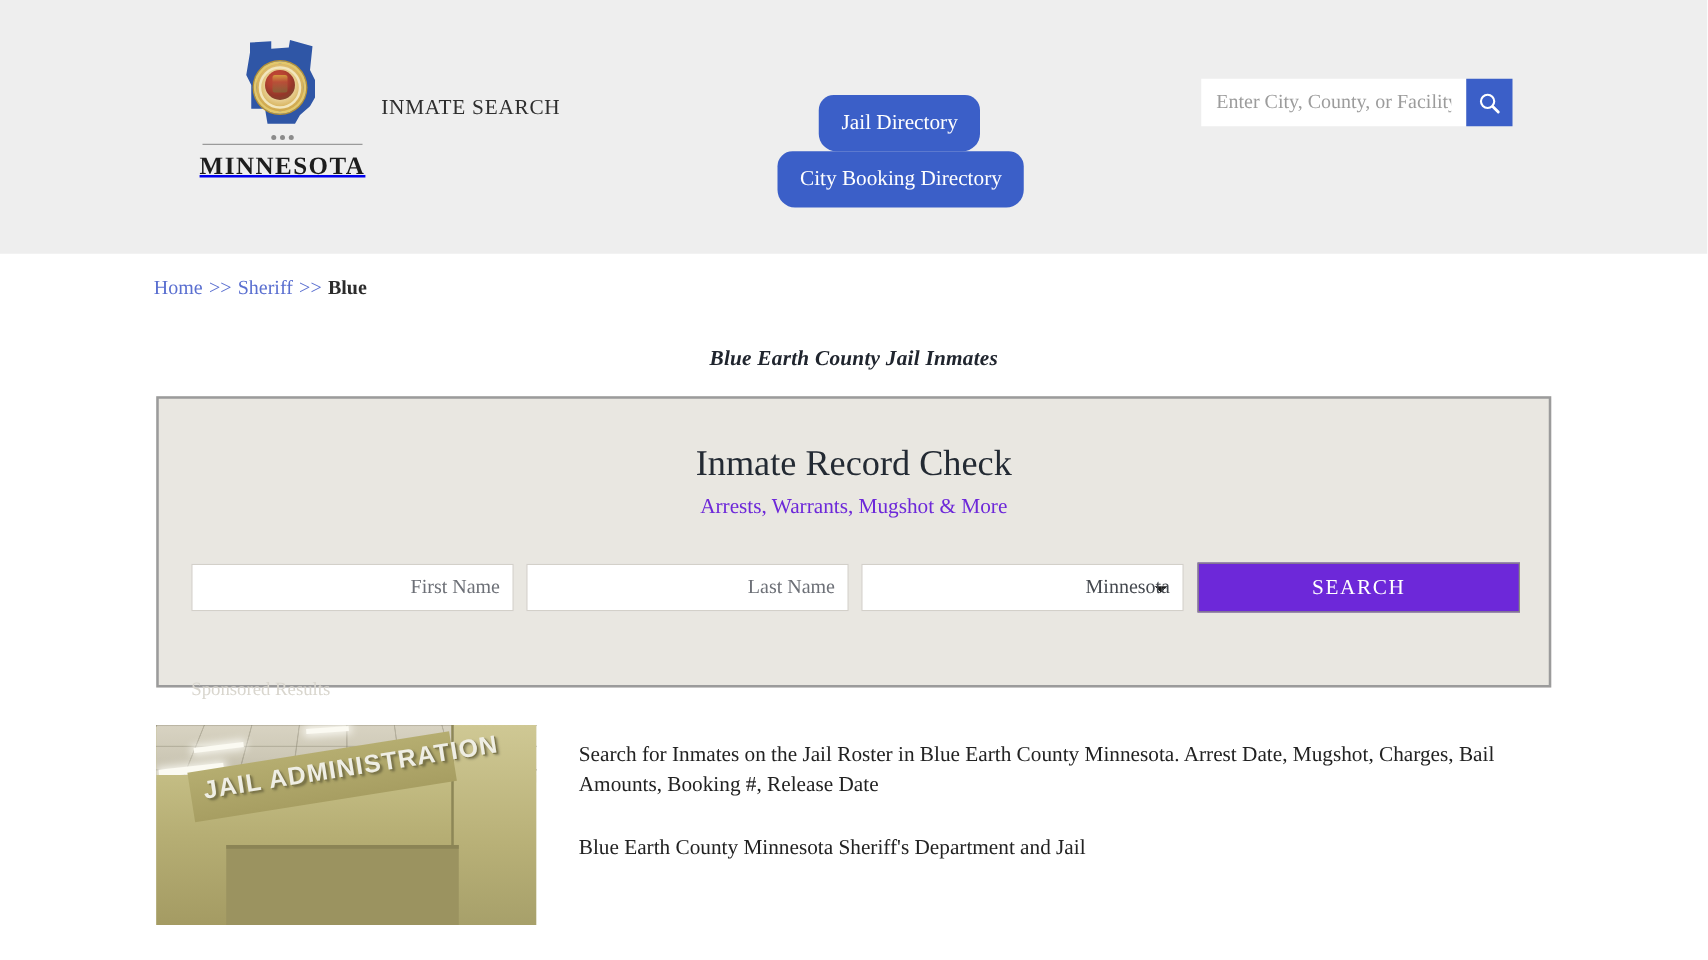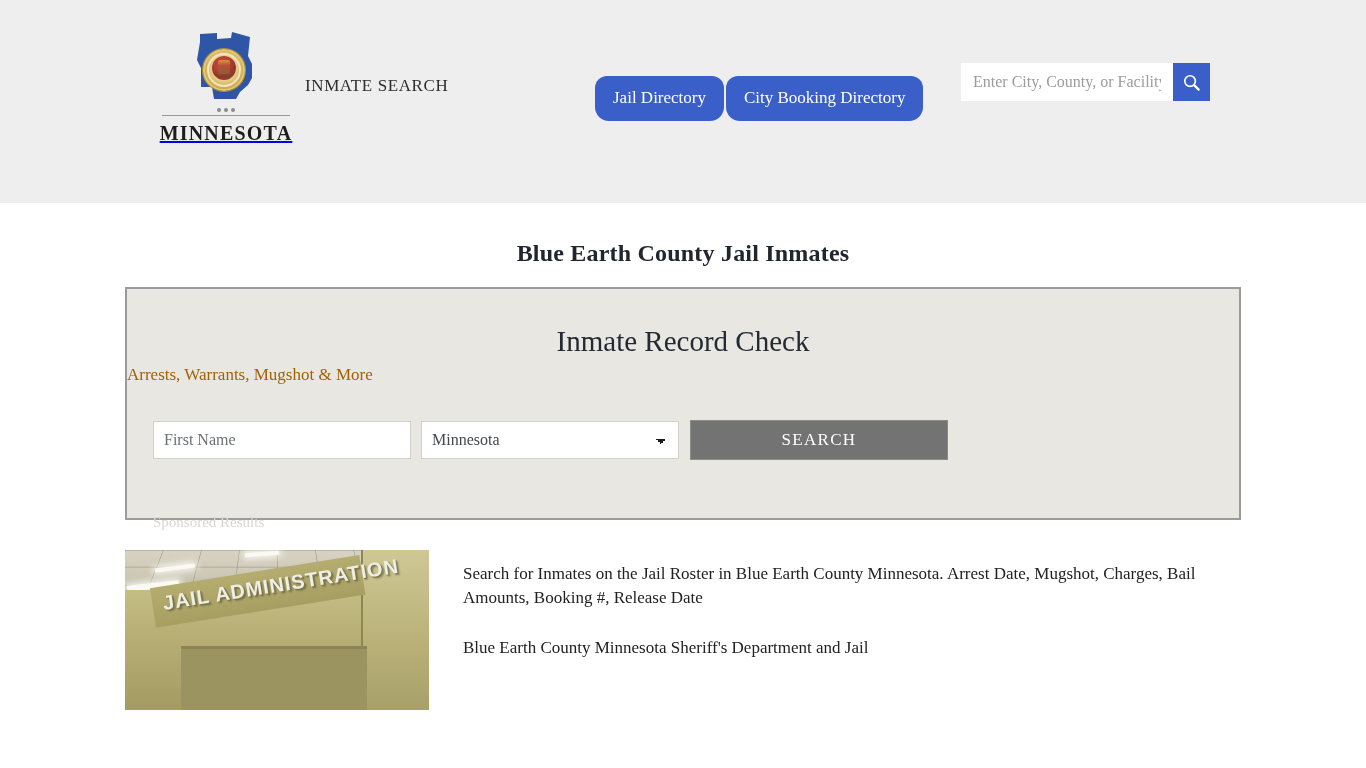--- a/index.html
+++ b/index.html
@@ -121,24 +121,25 @@
     left: 182px;
     top: 76px;
     font-size: 17px;
     letter-spacing: .6px;
     color: #2e2e2e;
   }
 
   
   .nav-pills {
     position: absolute;
-    left: 472px;
+    left: 497px;
     top: 76px;
     display: flex;
-    align-items: flex-start;
+    align-items: center;
+    flex-direction: column;
   }
   .pill {
     background: #3b5fc8;
     color: #ffffff;
     font-size: 17px;
     padding: 13px 18px 15px 18px;
     border-radius: 10px;
     line-height: 1;
     white-space: nowrap;
     border: none;
@@ -201,64 +202,66 @@
     color: #5a6fd0;
     margin: 0 5px;
   }
   .breadcrumb .current {
     color: #2b2b2b;
     font-weight: bold;
   }
 
   .page-title {
     text-align: center;
-    font-size: 24px;
+    font-size: 17px;
     font-weight: bold;
     color: #20252e;
     margin: 37px 0 0 0;
     letter-spacing: .2px;
+    font-style: italic;
   }
 
   
   .record-panel {
     margin: 20px 2px 0 2px;
     border: 2px solid #9b9b9b;
     background: #e9e7e1;
     height: 233px;
     box-sizing: border-box;
     position: relative;
   }
   .panel-title {
     text-align: center;
     font-size: 29px;
     color: #232a33;
     margin-top: 37px;
     line-height: 1.1;
   }
   .panel-sub {
-    text-align: left;
-    font-size: 17px;
-    color: #a16207;
+    text-align: center;
+    font-size: 17px;
+    color: #6d28d9;
     margin-top: 7px;
   }
   .form-row {
     display: flex;
     align-items: center;
     margin: 35px 0 0 26px;
   }
   .form-row .fld {
     height: 38px;
     box-sizing: border-box;
     border: 1px solid #d3d0c9;
     background: #ffffff;
     font-family: "Liberation Serif", "DejaVu Serif", serif;
     font-size: 16px;
     color: #45494f;
     padding: 0 10px;
     outline: none;
+    text-align: right;
   }
   .fld.first-name { width: 258px; }
   .fld.last-name { width: 258px; margin-left: 10px; }
   .fld.state {
     width: 258px;
     margin-left: 10px;
     appearance: none;
     -webkit-appearance: none;
     background-image:
       linear-gradient(45deg, transparent 50%, #1a1a1a 50%),
@@ -267,21 +270,21 @@
       calc(100% - 17px) 17px,
       calc(100% - 12px) 17px;
     background-size: 5px 5px, 5px 5px;
     background-repeat: no-repeat;
   }
   .fld.first-name::placeholder, .fld.last-name::placeholder { color: #6d7077; }
   .search-btn {
     width: 258px;
     height: 40px;
     margin-left: 11px;
-    background: #737373;
+    background: #6d28d9;
     color: #ffffff;
     border: 1px solid #8a8d7f;
     font-family: "Liberation Serif", "DejaVu Serif", serif;
     font-size: 17px;
     letter-spacing: 1.3px;
     cursor: pointer;
   }
   .sponsored {
     margin: 54px 0 0 26px;
     font-size: 15px;
@@ -413,29 +416,33 @@
           <line x1="12.8" y1="12.8" x2="17.5" y2="17.5" stroke="#ffffff" stroke-width="2.4" stroke-linecap="round"></line>
         </svg>
       </button>
     </div>
 
   </div>
 </div>
 
 <div class="page">
 
+  <div class="breadcrumb">
+    <a href="#">Home</a><span class="sep">&gt;&gt;</span><a href="#">Sheriff</a><span class="sep">&gt;&gt;</span><span class="current">Blue</span>
+  </div>
 
   <h1 class="page-title">Blue Earth County Jail Inmates</h1>
 
   <div class="record-panel">
     <div class="panel-title">Inmate Record Check</div>
     <div class="panel-sub">Arrests, Warrants, Mugshot &amp; More</div>
 
     <div class="form-row">
       <input class="fld first-name" type="text" placeholder="First Name" style="">
+      <input class="fld last-name" type="text" placeholder="Last Name" style="">
       <select class="fld state">
         <option>Minnesota</option>
       </select>
       <button class="search-btn">SEARCH</button>
     </div>
 
     <div class="sponsored">Sponsored Results</div>
   </div>
 
   <div class="content-row">

